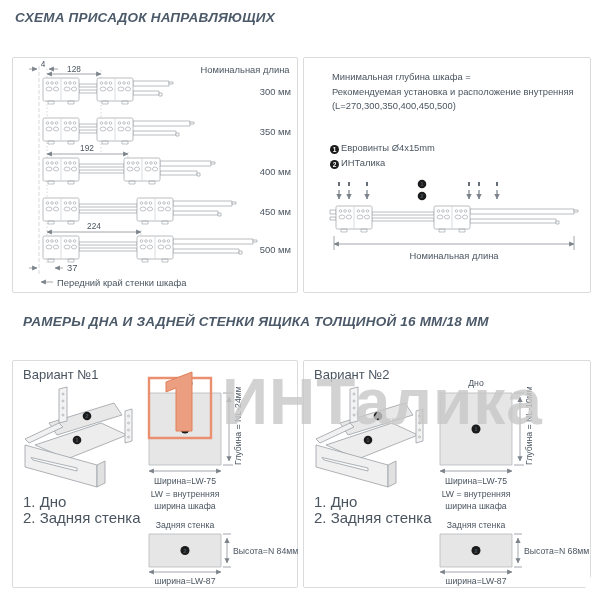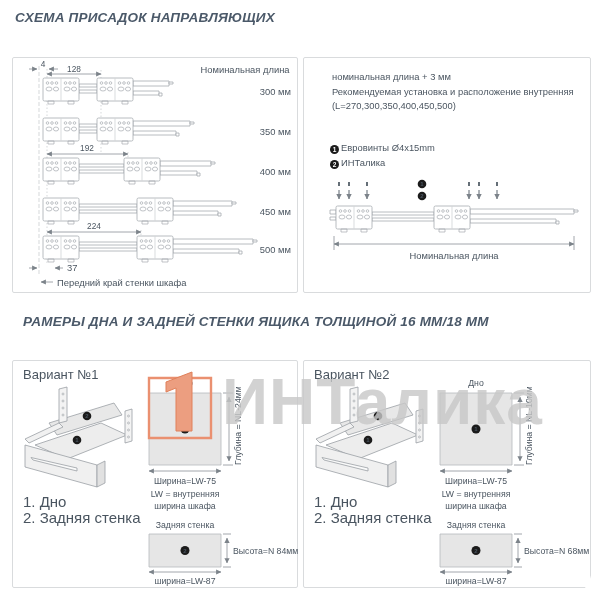--- a/index.html
+++ b/index.html
@@ -138,21 +138,21 @@
       <text class="t2" x="278" y="37" text-anchor="end">300 мм</text>
       <text class="t2" x="278" y="77" text-anchor="end">350 мм</text>
       <text class="t2" x="278" y="117" text-anchor="end">400 мм</text>
       <text class="t2" x="278" y="157" text-anchor="end">450 мм</text>
       <text class="t2" x="278" y="195" text-anchor="end">500 мм</text>
     </svg>
   </div>
 
   <div class="box" style="left:303px;top:57px;width:286px;height:234px;">
     <div class="note-lines">
-      <div>номинальная длина + 3 мм</div>
+      <div>Минимальная глубина шкафа =</div>
       <div>Рекомендуемая установка и расположение внутренняя</div>
       <div>(L=270,300,350,400,450,500)</div>
     </div>
     <div class="legend-row" style="top:84px;">
       <span class="badge">1</span><span>Евровинты  Ø4x15mm</span>
     </div>
     <div class="legend-row" style="top:99px;">
       <span class="badge">2</span><span>ИНТалика</span>
     </div>
 

